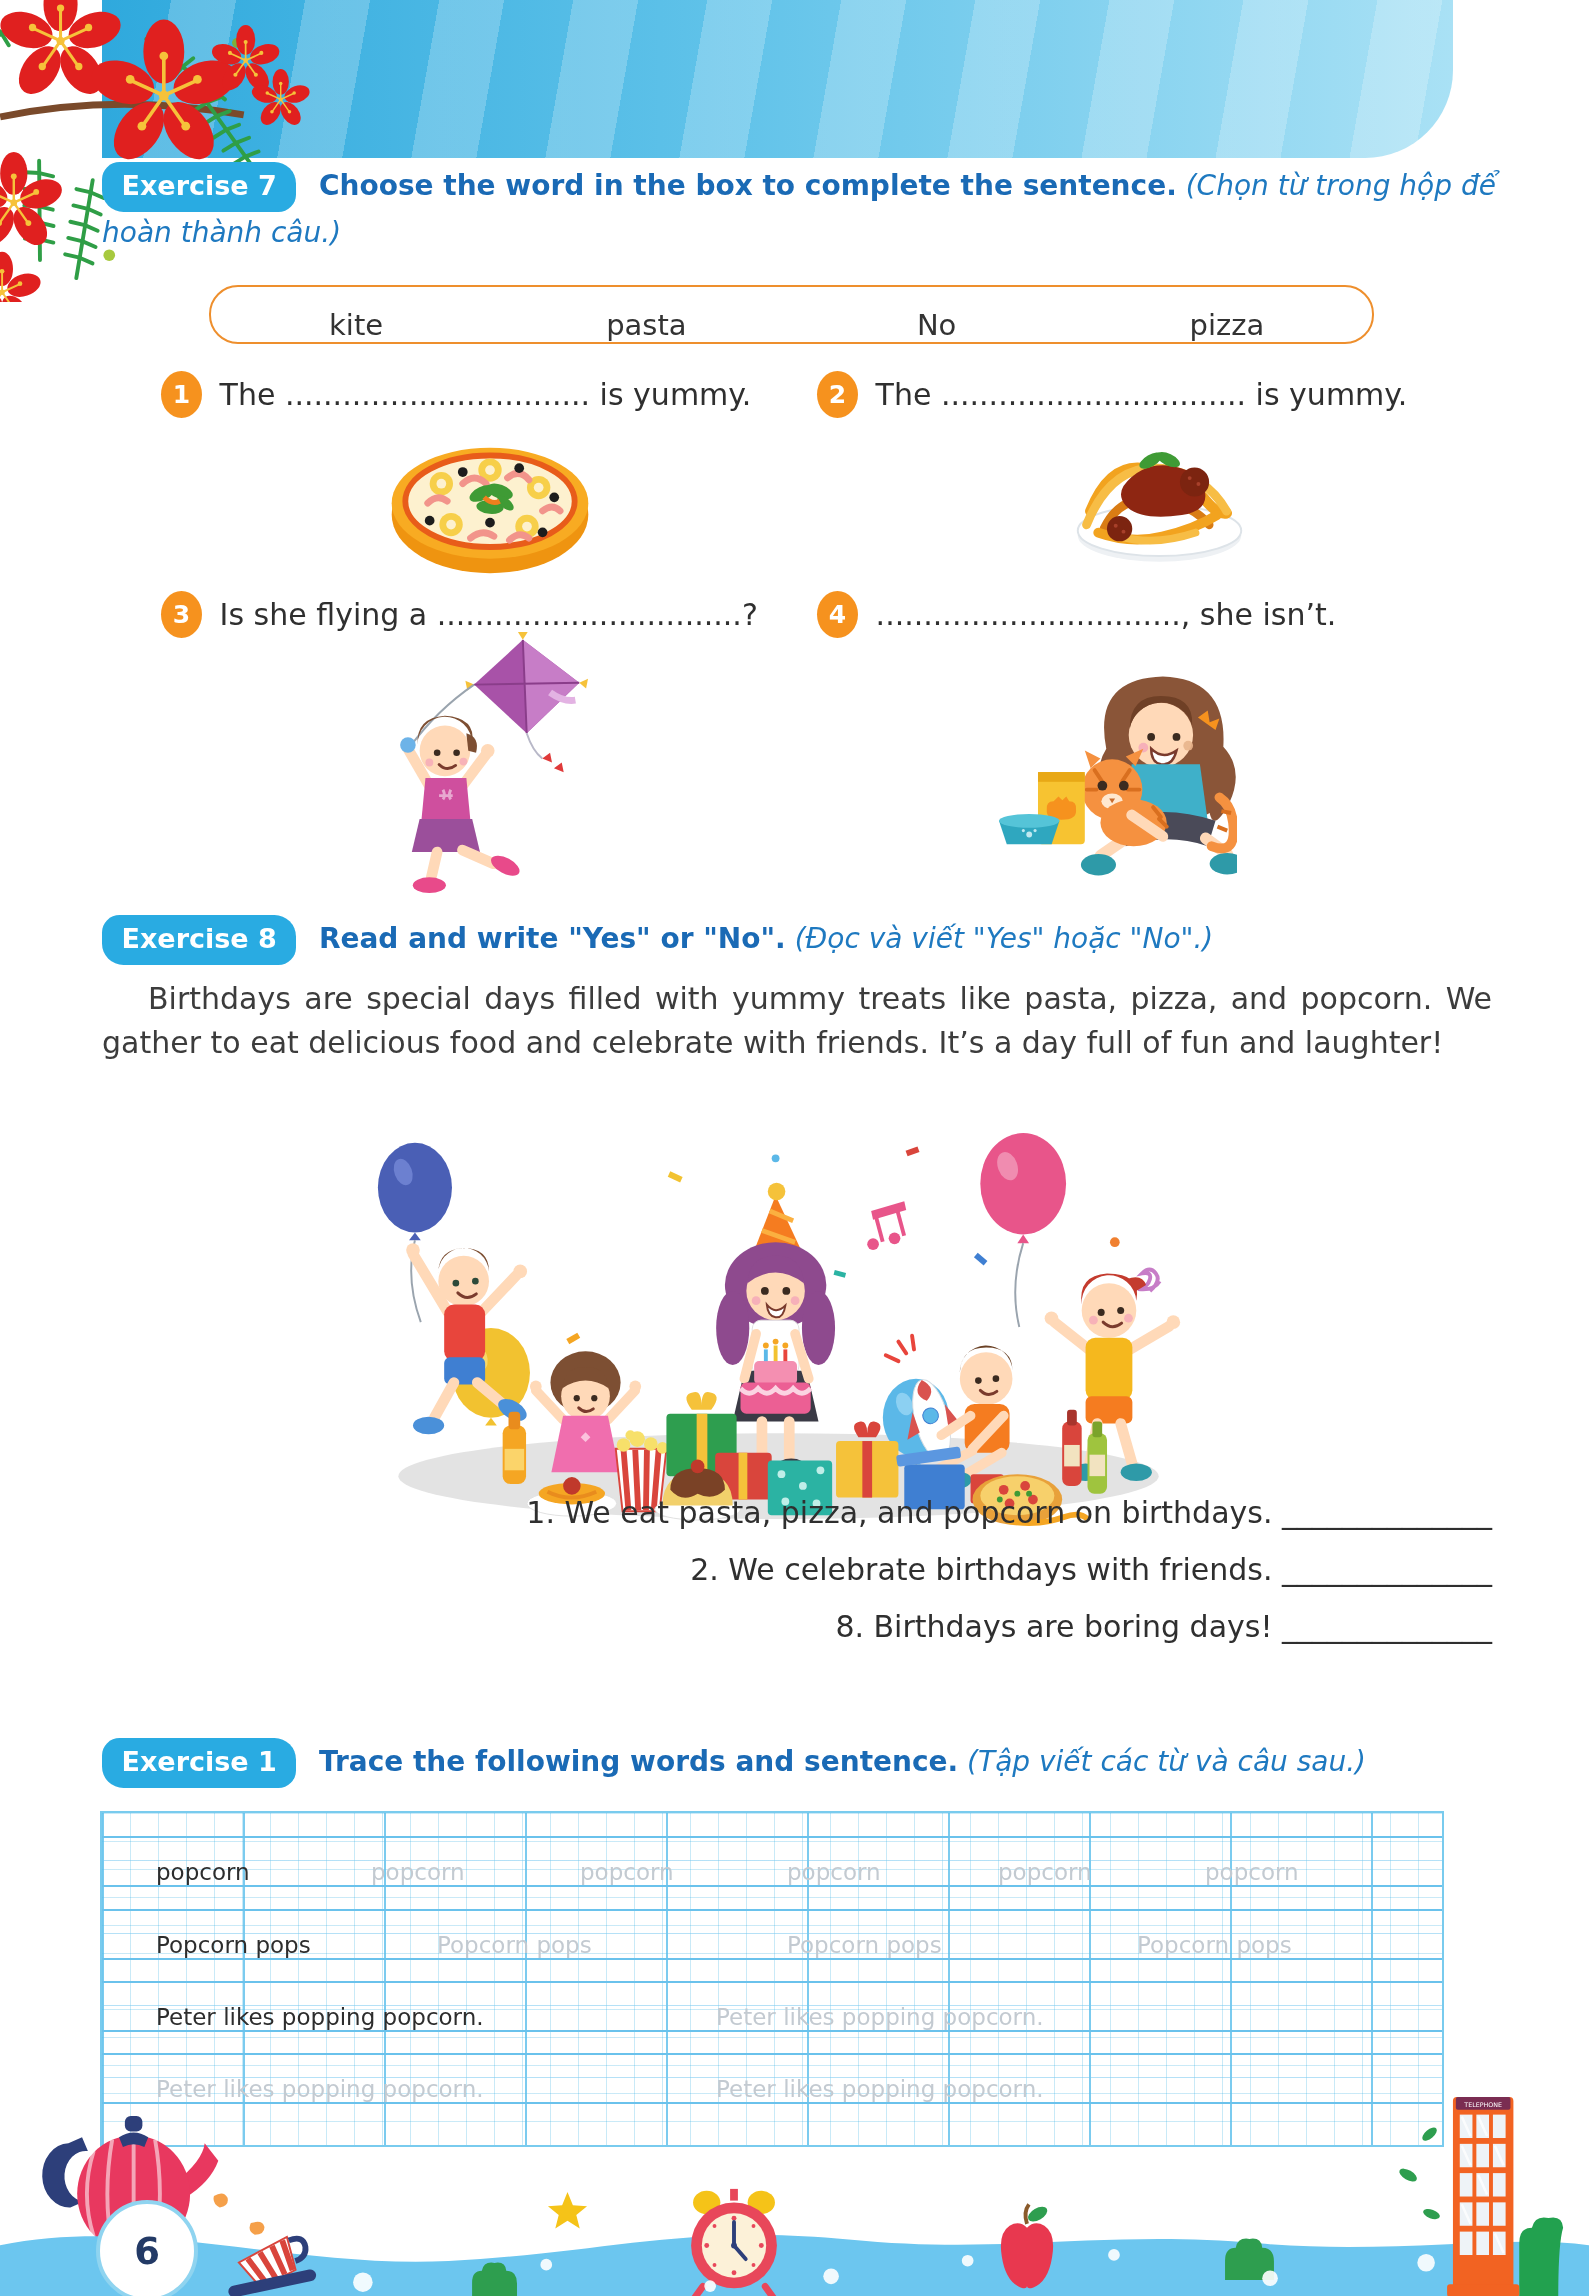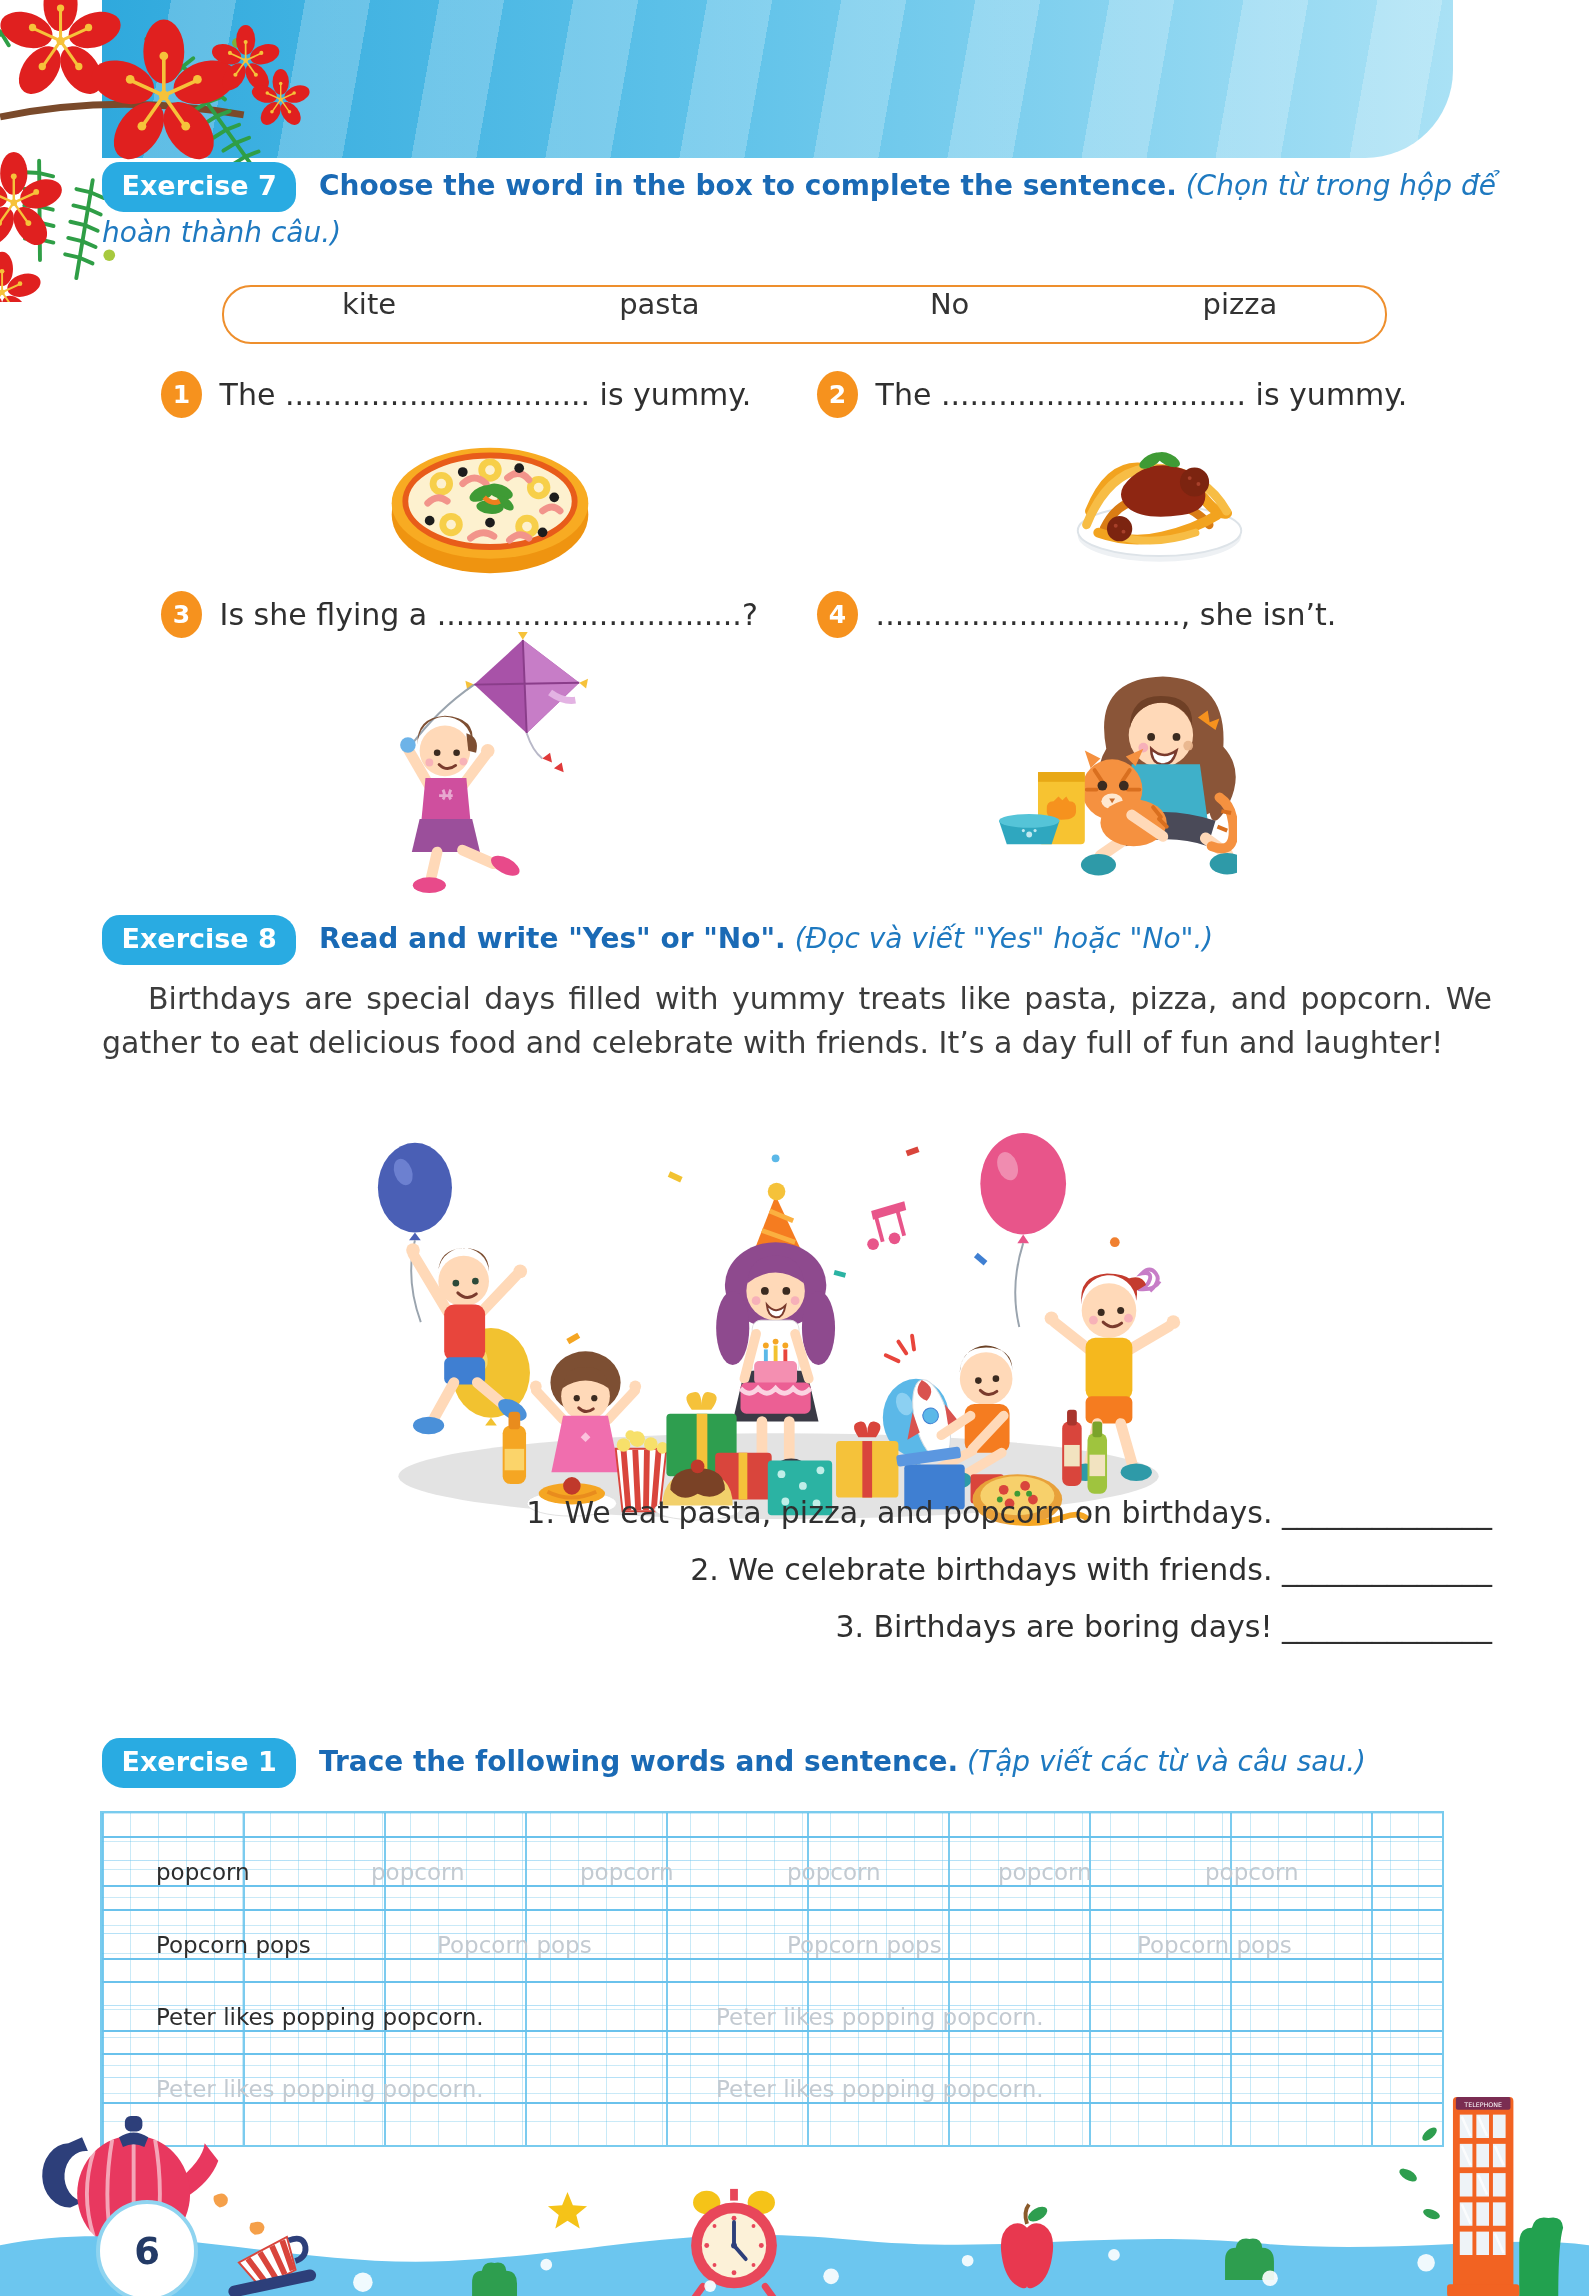--- a/index.html
+++ b/index.html
@@ -23,22 +23,22 @@
   .ex-head{position:absolute;left:102px;width:1395px;font-size:28px;line-height:1.5;}
   .ex-badge{
     display:inline-block;background:#29abe2;color:#fff;font-weight:bold;
     font-size:27px;padding:3.9px 19.5px 5.9px;border-radius:17.6px 21.5px 17.6px 21.5px;
     margin-right:13.7px;vertical-align:middle;
   }
   .ex-title{font-weight:bold;color:#1a6ab5;}
   .ex-vi{font-style:italic;color:#1e79c0;font-weight:500;}
   
   .word-box{
-    position:absolute;left:222px;top:285px;width:1161px;height:55px;
-    border:2.9px solid #ee8f2d;border-radius:29px;display:flex;align-items:flex-start;
+    position:absolute;left:209px;top:285px;width:1161px;height:55px;
+    border:2.9px solid #ee8f2d;border-radius:29px;display:flex;align-items:flex-end;
   }
   .word-box .word{flex:1;text-align:center;font-size:29px;color:#333;}
   .q-item{position:absolute;display:flex;align-items:center;}
   .num-circle{
     width:41px;height:47px;border-radius:50%;background:#f6921e;color:#fff;
     font-weight:bold;font-size:25px;display:flex;align-items:center;justify-content:center;
     margin-right:17.6px;flex:0 0 auto;
   }
   .q-text{font-size:30px;color:#2f2f2f;white-space:nowrap;}
   
@@ -563,21 +563,21 @@
         <rect x="777" y="302" width="10" height="16" rx="3" fill="#7ba32a"></rect>
         <rect x="774" y="336" width="16" height="22" fill="#f2e3c0"></rect>
       </g>
       <path d="M690,404 q30,6 58,-4 q16,-6 24,2" stroke="#f5a623" stroke-width="6" fill="none"></path>
     </g>
   </svg>
 
   <div class="questions">
     <div class="q-line">1. We eat pasta, pizza, and popcorn on birthdays. ______________</div>
     <div class="q-line">2. We celebrate birthdays with friends. ______________</div>
-    <div class="q-line">3. Birthdays are boring days! ______________</div>
+    <div class="q-line">8. Birthdays are boring days! ______________</div>
   </div>
 
   <div class="ex-head" style="top:1738px;">
     <span class="ex-badge">Exercise 1</span>
     <span class="ex-title">Trace the following words and sentence.</span>
     <span class="ex-vi">(Tập viết các từ và câu sau.)</span>
   </div>
 
   <div class="trace-grid">
     <div class="trace-band band-1">

